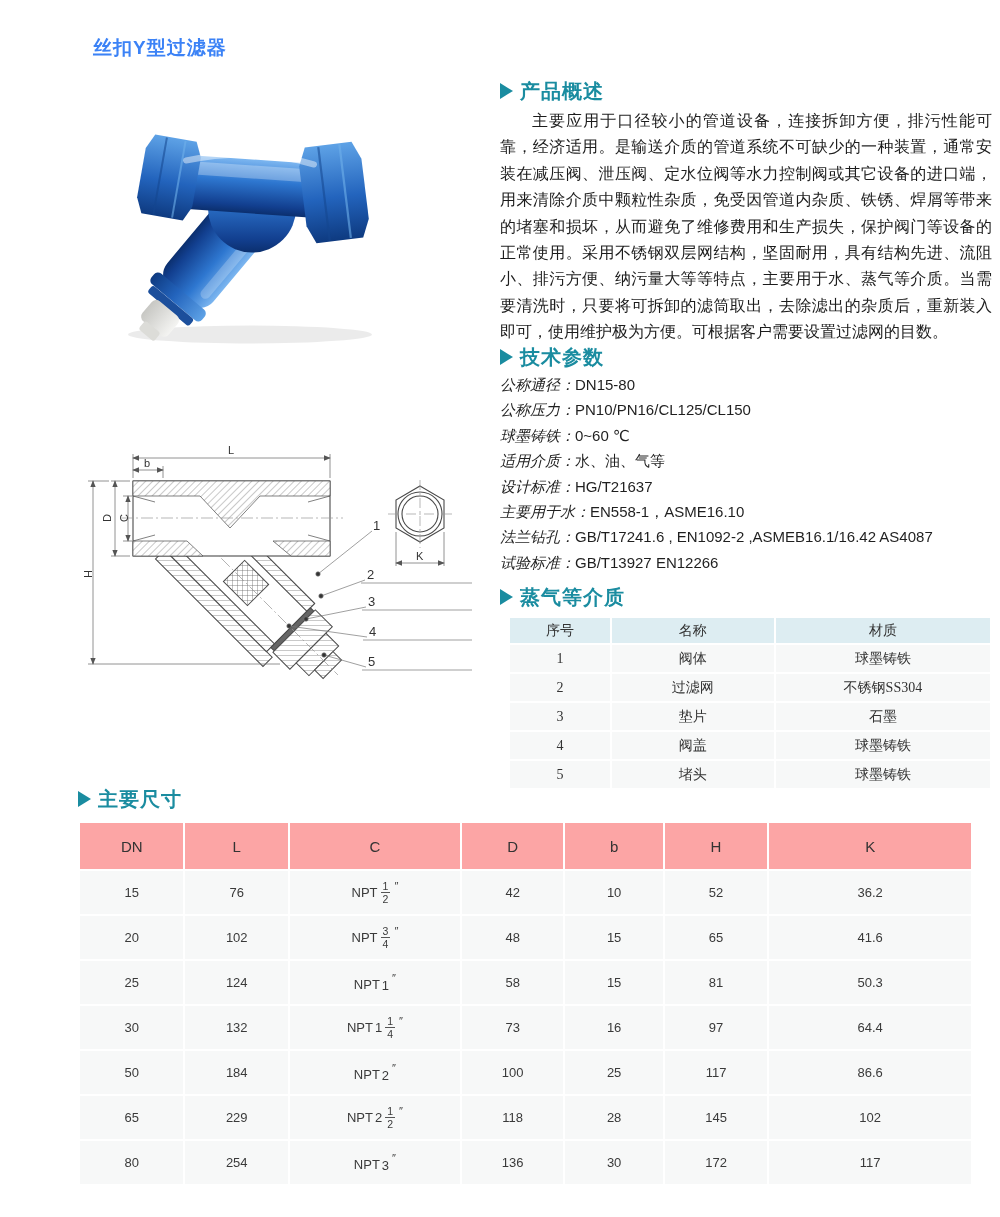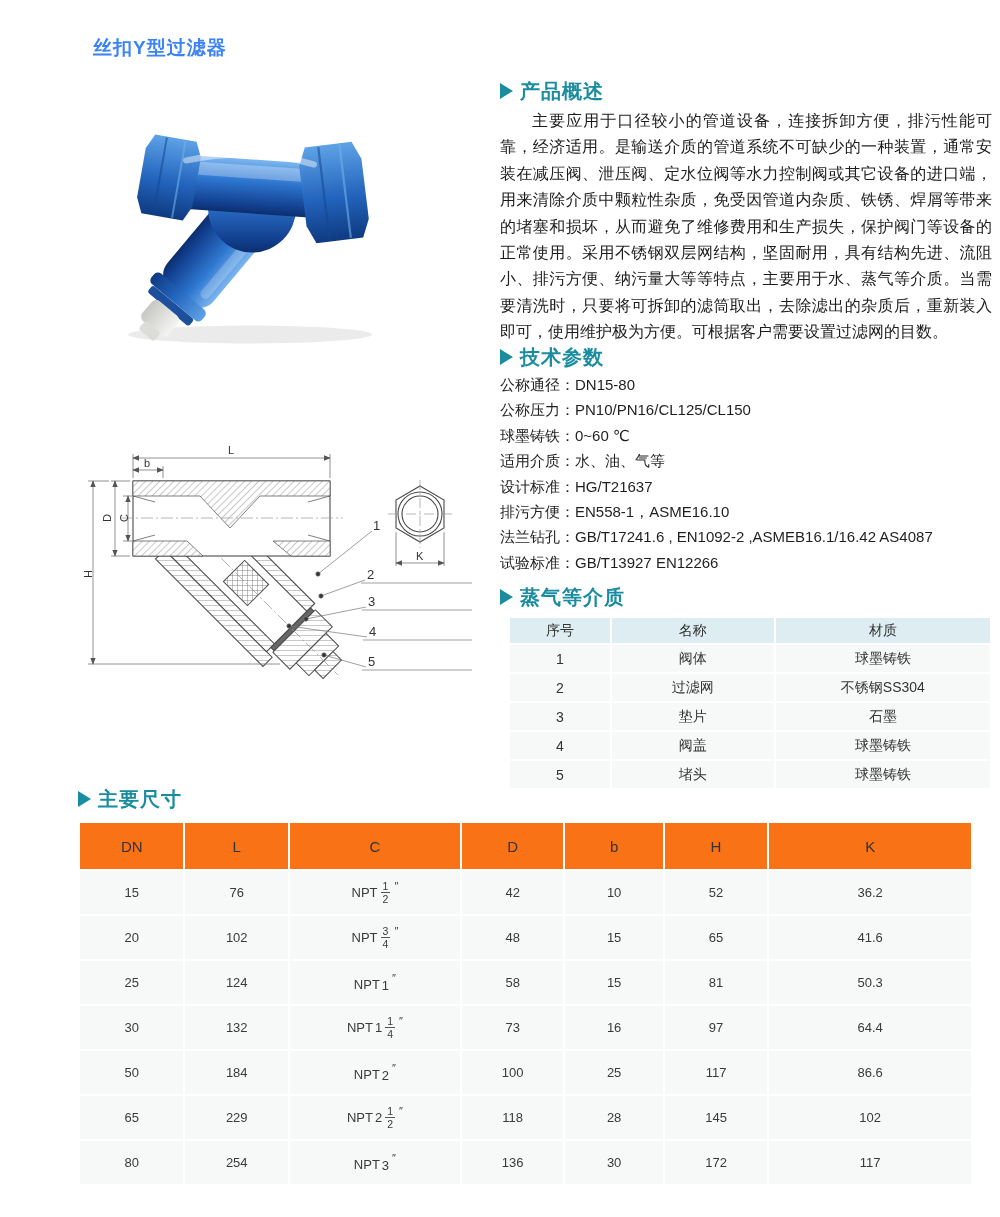--- a/index.html
+++ b/index.html
@@ -10,32 +10,32 @@
 
   
   .sec-h{display:flex;align-items:center;gap:7px;color:#1a8ca0;font-size:20px;font-weight:600;letter-spacing:1px;line-height:26px;}
   .tri{width:0;height:0;border-left:13px solid #1a8ca0;border-top:8px solid transparent;border-bottom:8px solid transparent;display:inline-block;}
 
   
   .col-right{position:absolute;left:500px;top:70px;width:492px;}
   .abs{position:absolute;left:0;}
   .overview-body{margin:0;font-size:16px;line-height:26.4px;text-align:justify;text-indent:2em;color:#1c1c1c;width:492px;}
   .param-line{font-size:15px;height:25.4px;line-height:25.4px;color:#1f1f1f;white-space:nowrap;}
-  .param-line .p-label{color:#1f1f1f;}
+  .param-line .p-label{color:#1f1f1f;font-style:italic;}
 
   
   table{border-collapse:separate;border-spacing:2px;table-layout:fixed;}
   th,td{text-align:center;overflow:hidden;}
-  .materials-table{position:absolute;left:8px;width:484px;}
+  .materials-table{position:absolute;left:8px;width:484px;font-family:Liberation Serif, serif;}
   .materials-table th{background:#ddedf2;height:23px;font-size:14px;font-weight:500;color:#333;}
   .materials-table td{background:#f7f8f8;height:25px;font-size:14px;color:#333;}
 
   .dims-wrap{position:absolute;left:78px;top:786px;width:897px;}
   .dims-table{width:895px;margin-top:9px;}
-  .dims-table th{background:#f97316;height:44px;font-size:15px;font-weight:500;color:#333;}
+  .dims-table th{background:#fca5a5;height:44px;font-size:15px;font-weight:500;color:#333;}
   .dims-table td{background:#f7f8f8;height:41px;font-size:13px;color:#3a3a3a;}
 
   
   .frac{display:inline-block;vertical-align:-0.55em;text-align:center;font-size:10.5px;line-height:1.15;margin:0 1px 0 3px;color:#3a3a3a;}
   .frac .fn{display:block;border-bottom:1px solid #555;padding:0 2px;}
   .frac .fd{display:block;}
   .c-whole{margin-left:2px;}
   .c-unit{font-size:11px;vertical-align:0.65em;margin-left:3px;}
 
   .photo-wrap{position:absolute;left:100px;top:103px;width:300px;height:248px;}
@@ -205,21 +205,21 @@
     <div class="sec-h abs" style="top:274px;">
       <span class="tri"></span>
       <span>技术参数</span>
     </div>
     <div class="abs" style="top:302px;">
         <div class="param-line"><span class="p-label">公称通径：</span><span class="p-value">DN15-80</span></div>
         <div class="param-line"><span class="p-label">公称压力：</span><span class="p-value">PN10/PN16/CL125/CL150</span></div>
         <div class="param-line"><span class="p-label">球墨铸铁：</span><span class="p-value">0~60 ℃</span></div>
         <div class="param-line"><span class="p-label">适用介质：</span><span class="p-value">水、油、气等</span></div>
         <div class="param-line"><span class="p-label">设计标准：</span><span class="p-value">HG/T21637</span></div>
-        <div class="param-line"><span class="p-label">排污方便：</span><span class="p-value">EN558-1，ASME16.10</span></div>
+        <div class="param-line"><span class="p-label">主要用于水：</span><span class="p-value">EN558-1，ASME16.10</span></div>
         <div class="param-line"><span class="p-label">法兰钻孔：</span><span class="p-value">GB/T17241.6 , EN1092-2 ,ASMEB16.1/16.42 AS4087</span></div>
         <div class="param-line"><span class="p-label">试验标准：</span><span class="p-value">GB/T13927  EN12266</span></div>
       </div>
 
     <div class="sec-h abs" style="top:514px;">
       <span class="tri"></span>
       <span>蒸气等介质</span>
     </div>
     <table class="materials-table abs" style="top:546px;">
       <colgroup>

